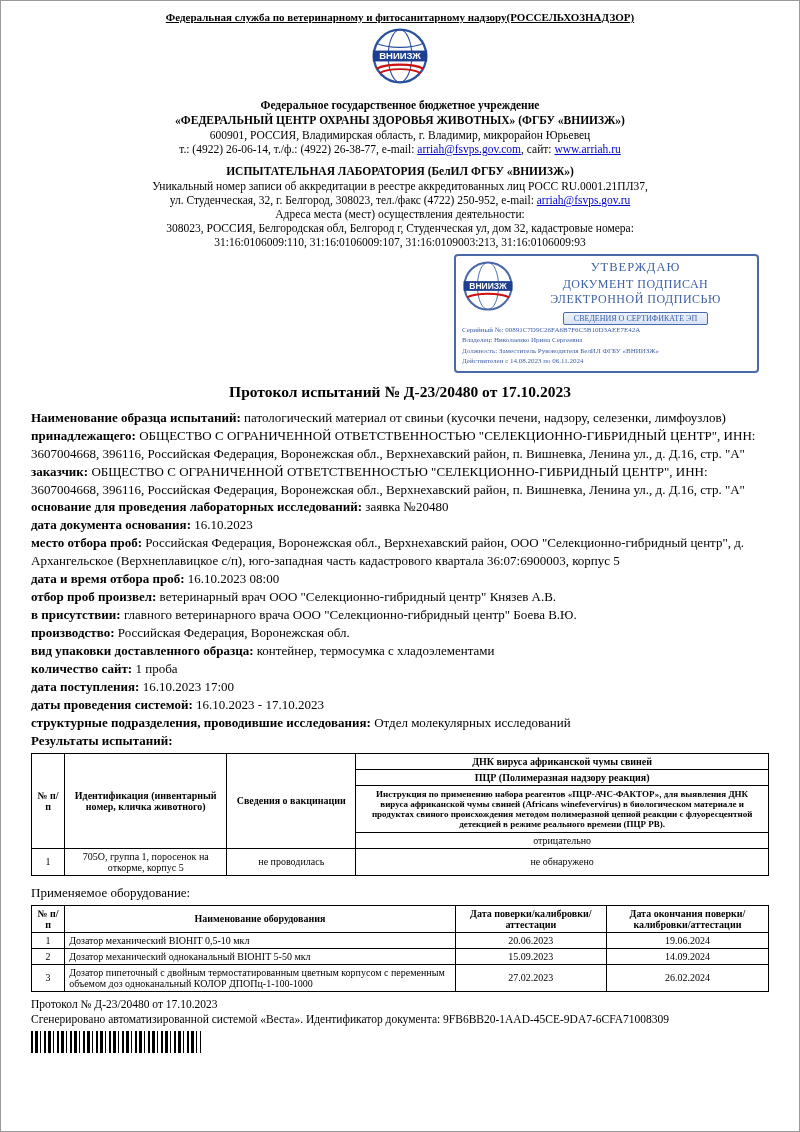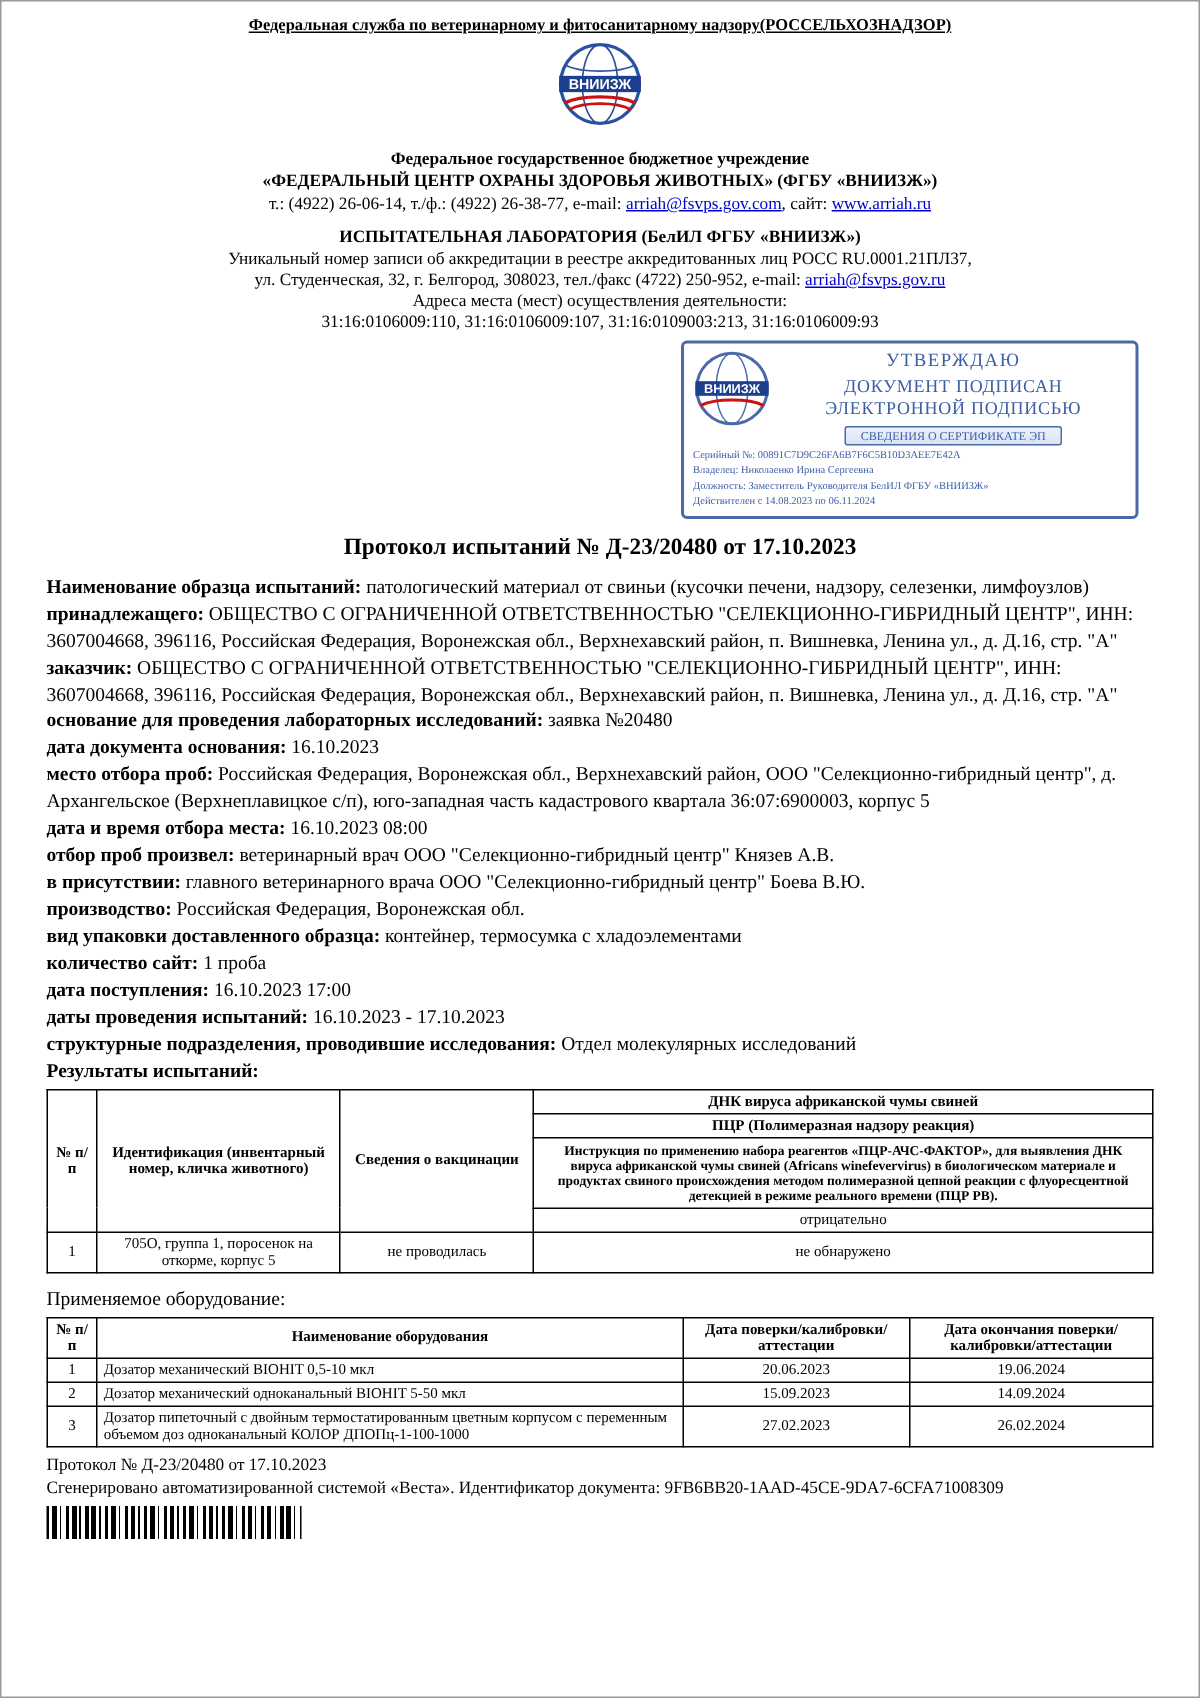--- a/index.html
+++ b/index.html
@@ -73,28 +73,30 @@
         <path d="M9 51 C 20 45, 44 45, 55 51" stroke="#cc1111" stroke-width="2" fill="none"></path>
         <rect x="2" y="26" width="60" height="12" fill="#1d3f8f"></rect>
         <text x="32" y="35.5" fill="#ffffff" font-size="10.5" font-weight="bold" text-anchor="middle" font-family="Liberation Sans, sans-serif">ВНИИЗЖ</text>
       </svg>
     </div>
   </div>
 
   <div class="center blk">
     <div class="hdr-line-b">Федеральное государственное бюджетное учреждение</div>
     <div class="hdr-line-b">«ФЕДЕРАЛЬНЫЙ ЦЕНТР ОХРАНЫ ЗДОРОВЬЯ ЖИВОТНЫХ» (ФГБУ «ВНИИЗЖ»)</div>
+    <div class="hdr-line">600901, РОССИЯ, Владимирская область, г. Владимир, микрорайон Юрьевец</div>
     <div class="hdr-line"><span>т.: (4922) 26-06-14, т./ф.: (4922) 26-38-77, e-mail: </span><a class="link">arriah@fsvps.gov.com</a><span>, сайт: </span><a class="link">www.arriah.ru</a></div>
   </div>
 
   <div class="center blk">
     <div class="hdr-line-b">ИСПЫТАТЕЛЬНАЯ ЛАБОРАТОРИЯ (БелИЛ ФГБУ «ВНИИЗЖ»)</div>
     <div class="hdr-line">Уникальный номер записи об аккредитации в реестре аккредитованных лиц РОСС RU.0001.21ПЛ37,</div>
     <div class="hdr-line"><span>ул. Студенческая, 32, г. Белгород, 308023, тел./факс (4722) 250-952, e-mail: </span><a class="link">arriah@fsvps.gov.ru</a></div>
     <div class="hdr-line">Адреса места (мест) осуществления деятельности:</div>
+    <div class="hdr-line">308023, РОССИЯ, Белгородская обл, Белгород г, Студенческая ул, дом 32, кадастровые номера:</div>
     <div class="hdr-line">31:16:0106009:110, 31:16:0106009:107, 31:16:0109003:213, 31:16:0106009:93</div>
   </div>
 
   <div class="stamp-row">
     <div class="stamp">
       <div class="stamp-top">
         <div class="stamp-logo">
           <svg width="52" height="52" viewBox="0 0 64 64">
             <circle cx="32" cy="32" r="29" fill="none" stroke="#4a69a8" stroke-width="2.5"></circle>
             <ellipse cx="32" cy="32" rx="13" ry="29" fill="none" stroke="#4a69a8" stroke-width="1.2"></ellipse>
@@ -119,28 +121,28 @@
 
   <div class="doc-title">Протокол испытаний № Д-23/20480 от 17.10.2023</div>
 
   <div class="fields">
     <p><span class="lbl">Наименование образца испытаний:</span><span> патологический материал от свиньи (кусочки печени, надзору, селезенки, лимфоузлов)</span></p>
     <p><span class="lbl">принадлежащего:</span><span> ОБЩЕСТВО С ОГРАНИЧЕННОЙ ОТВЕТСТВЕННОСТЬЮ "СЕЛЕКЦИОННО-ГИБРИДНЫЙ ЦЕНТР", ИНН: 3607004668, 396116, Российская Федерация, Воронежская обл., Верхнехавский район, п. Вишневка, Ленина ул., д. Д.16, стр. "А"</span></p>
     <p><span class="lbl">заказчик:</span><span> ОБЩЕСТВО С ОГРАНИЧЕННОЙ ОТВЕТСТВЕННОСТЬЮ "СЕЛЕКЦИОННО-ГИБРИДНЫЙ ЦЕНТР", ИНН: 3607004668, 396116, Российская Федерация, Воронежская обл., Верхнехавский район, п. Вишневка, Ленина ул., д. Д.16, стр. "А"</span></p>
     <p><span class="lbl">основание для проведения лабораторных исследований:</span><span> заявка №20480</span></p>
     <p><span class="lbl">дата документа основания:</span><span> 16.10.2023</span></p>
     <p><span class="lbl">место отбора проб:</span><span> Российская Федерация, Воронежская обл., Верхнехавский район, ООО "Селекционно-гибридный центр", д. Архангельское (Верхнеплавицкое с/п), юго-западная часть кадастрового квартала 36:07:6900003, корпус 5</span></p>
-    <p><span class="lbl">дата и время отбора места:</span><span> 16.10.2023 08:00</span></p>
+    <p><span class="lbl">дата и время отбора проб:</span><span> 16.10.2023 08:00</span></p>
     <p><span class="lbl">отбор проб произвел:</span><span> ветеринарный врач ООО "Селекционно-гибридный центр" Князев А.В.</span></p>
     <p><span class="lbl">в присутствии:</span><span> главного ветеринарного врача ООО "Селекционно-гибридный центр" Боева В.Ю.</span></p>
     <p><span class="lbl">производство:</span><span> Российская Федерация, Воронежская обл.</span></p>
     <p><span class="lbl">вид упаковки доставленного образца:</span><span> контейнер, термосумка с хладоэлементами</span></p>
     <p><span class="lbl">количество сайт:</span><span> 1 проба</span></p>
     <p><span class="lbl">дата поступления:</span><span> 16.10.2023 17:00</span></p>
-    <p><span class="lbl">даты проведения испытаний:</span><span> 16.10.2023 - 17.10.2023</span></p>
+    <p><span class="lbl">даты проведения системой:</span><span> 16.10.2023 - 17.10.2023</span></p>
     <p><span class="lbl">структурные подразделения, проводившие исследования:</span><span> Отдел молекулярных исследований</span></p>
     <p><span class="lbl">Результаты испытаний:</span></p>
   </div>
 
   <table class="results">
     <colgroup>
         <col style="width:4.5%">
         <col style="width:22%">
         <col style="width:17.5%">
         <col style="width:56%">

